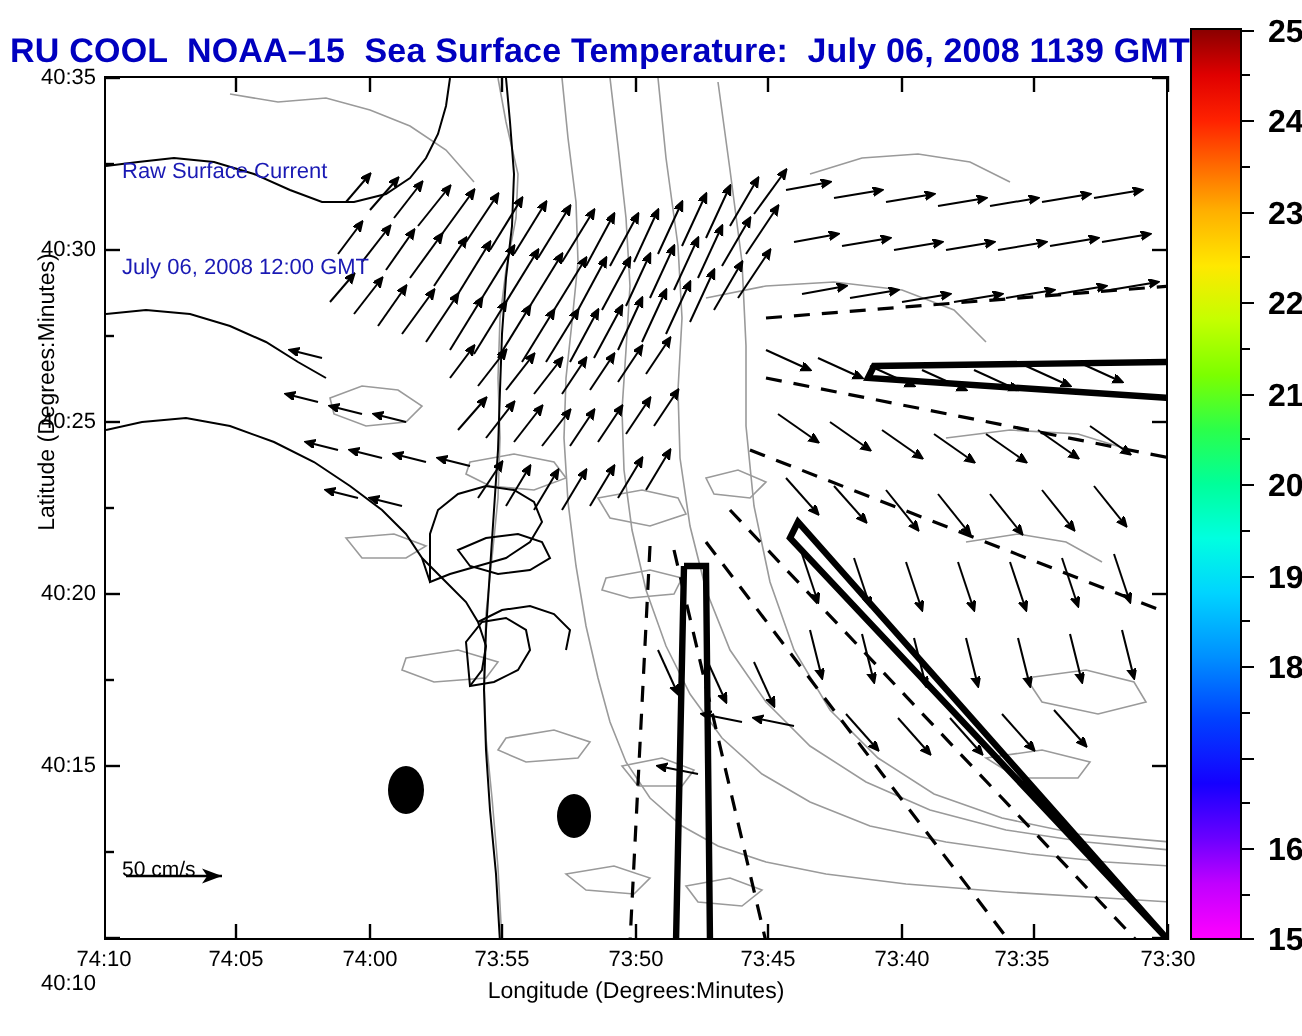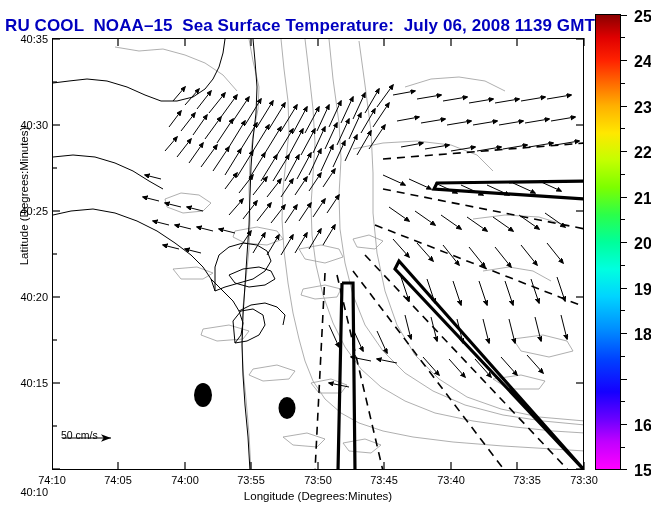--- a/index.html
+++ b/index.html
@@ -337,20 +337,24 @@
         <path d="M296 348 L276 344"></path>
         <path d="M370 318 L386 336"></path>
           <path d="M396 320 L412 338"></path>
         <path d="M422 320 L438 338"></path>
           <path d="M448 318 L464 336"></path>
         <path d="M474 316 L490 334"></path>
       </g>
     </g>
   </svg>
 
+  <div id="annot">
+    <div>Raw Surface Current</div>
+    <div>July 06, 2008 12:00 GMT</div>
+  </div>
 
   <div id="scalebar">
     <span>50 cm/s</span>
     <svg class="arrow" width="58" height="12">
       <line x1="2" y1="6" x2="50" y2="6" stroke="#000" stroke-width="1.2"></line>
       <path d="M50 6 L40 2.2 L42.6 6 L40 9.8 Z" fill="#000"></path>
     </svg>
   </div>
 </div>
 
@@ -363,21 +367,21 @@
 
 <div id="ylabel">Latitude (Degrees:Minutes)</div>
 
 <div class="xticklab" style="left:29px;  top:474px;">74:10</div>
 <div class="xticklab" style="left:95px;  top:474px;">74:05</div>
 <div class="xticklab" style="left:162px; top:474px;">74:00</div>
 <div class="xticklab" style="left:228px; top:474px;">73:55</div>
 <div class="xticklab" style="left:295px; top:474px;">73:50</div>
 <div class="xticklab" style="left:361px; top:474px;">73:45</div>
 <div class="xticklab" style="left:428px; top:474px;">73:40</div>
-<div class="xticklab" style="left:504px; top:474px;text-align:center;">73:35</div>
+<div class="xticklab" style="left:488px; top:474px;text-align:center;">73:35</div>
 <div class="xticklab" style="left:561px; top:474px;">73:30</div>
 
 <div id="xlabel">Longitude (Degrees:Minutes)</div>
 
 <svg style="position:absolute;left:52px;top:38px;pointer-events:none;" width="533" height="433">
   <g stroke="#000" stroke-width="1.2">
 
     <line x1="0" y1="1" x2="8" y2="1"></line>
     <line x1="0" y1="87" x2="8" y2="87"></line>
     <line x1="0" y1="173" x2="8" y2="173"></line>

